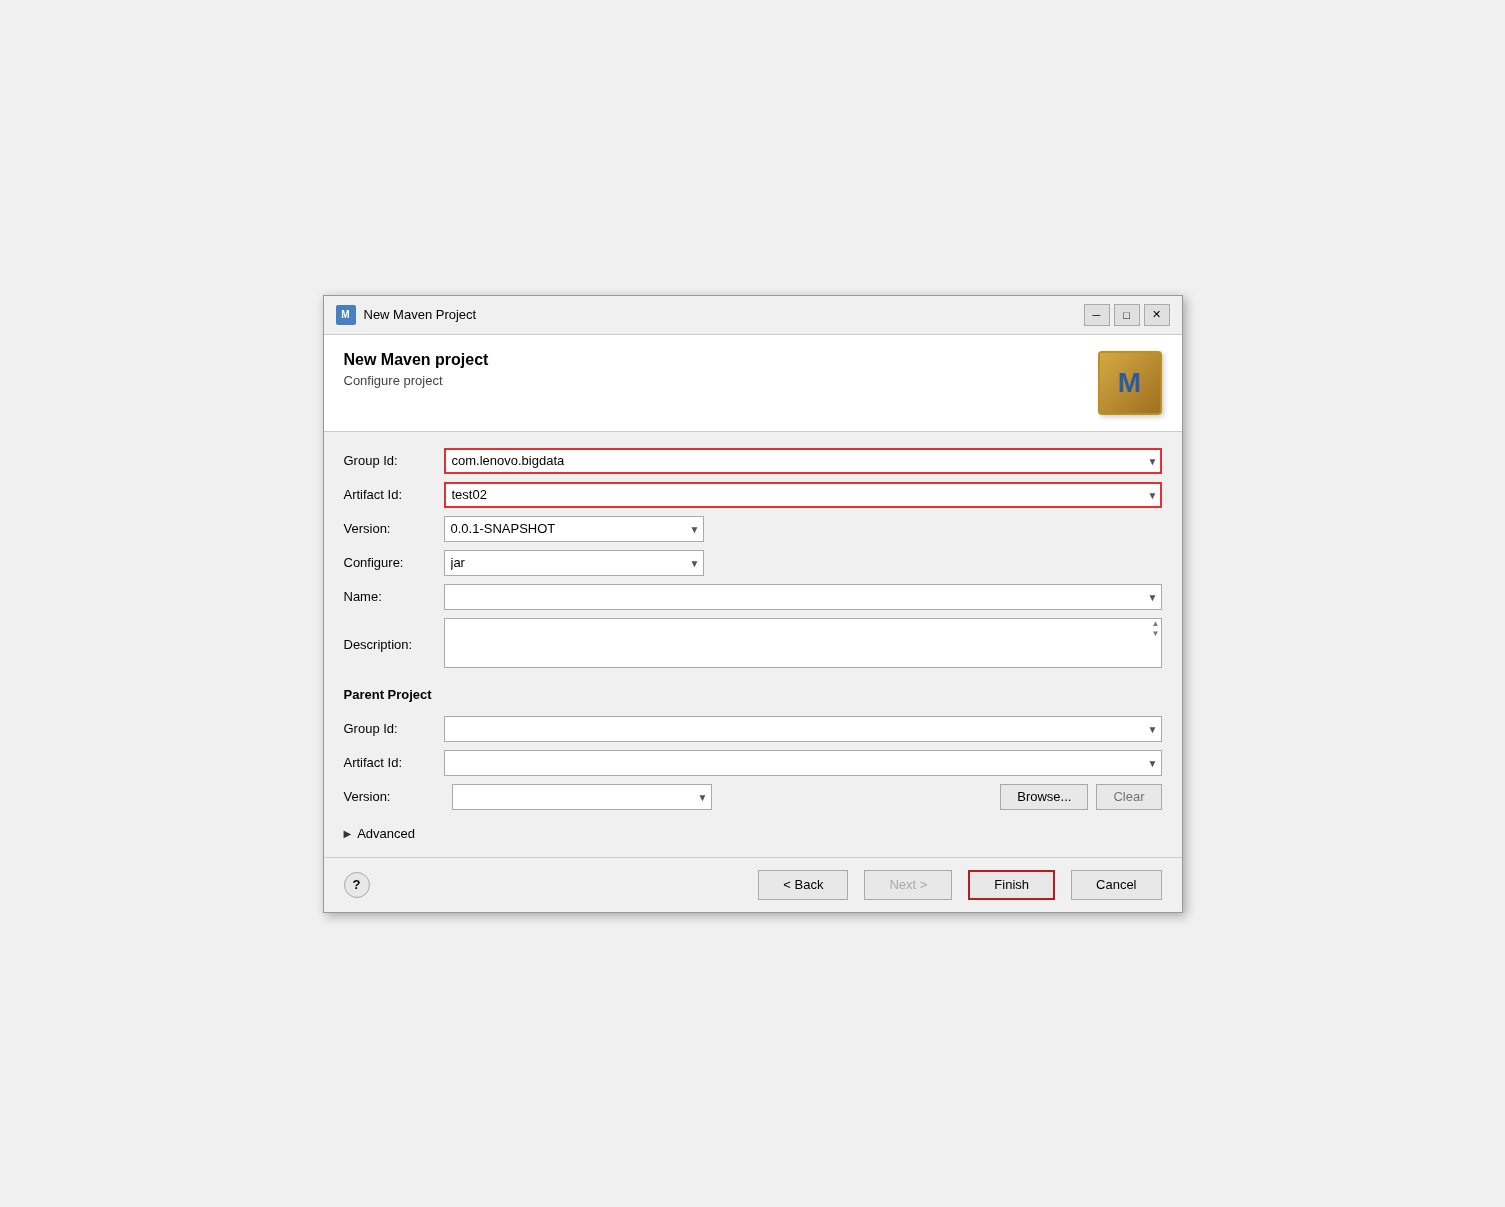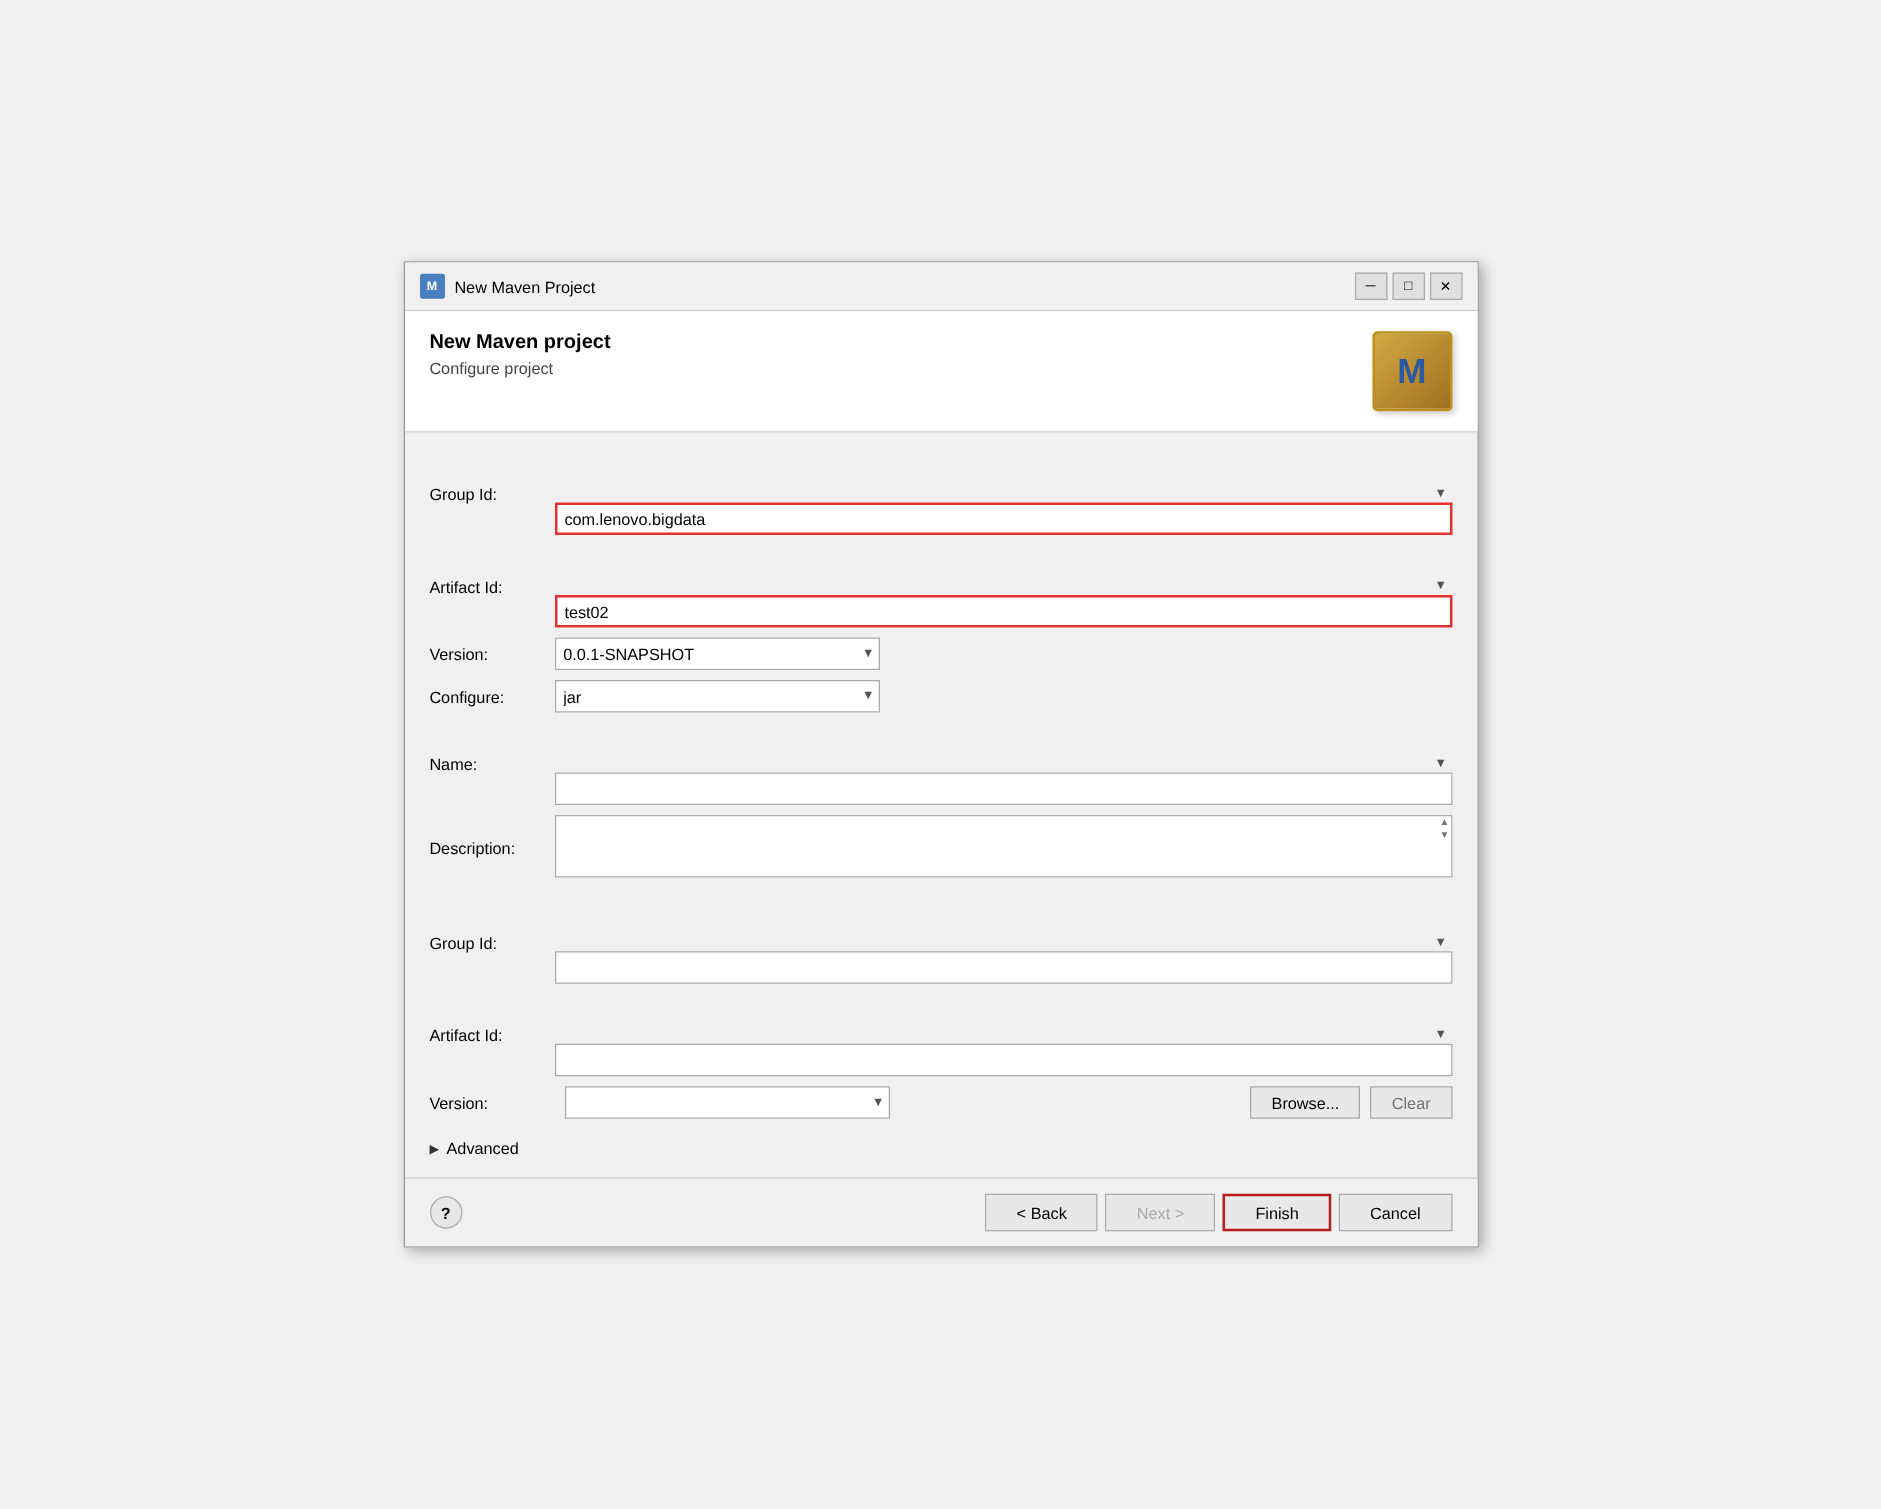--- a/index.html
+++ b/index.html
@@ -121,21 +121,20 @@
     }
     .form-input {
       width: 100%;
       height: 26px;
       border: 1px solid #aaa;
       padding: 2px 24px 2px 6px;
       font-size: 13px;
       font-family: 'Segoe UI', Arial, sans-serif;
       background: white;
       outline: none;
-      margin-top: 40px;
     }
     .form-input.highlighted {
       border: 2px solid #e53030;
     }
     .form-input-small {
       width: 260px;
       height: 26px;
       border: 1px solid #aaa;
       padding: 2px 24px 2px 6px;
       font-size: 13px;
@@ -225,21 +224,21 @@
       align-items: center;
       justify-content: space-between;
       background: #f0f0f0;
     }
     .footer-left {
       display: flex;
       align-items: center;
     }
     .footer-buttons {
       display: flex;
-      gap: 6px;
+      gap: 16px;
       align-items: flex-end;
     }
     .footer-btn {
       height: 30px;
       padding: 0 24px;
       border: 1px solid #aaa;
       background: #e8e8e8;
       font-size: 13px;
       cursor: pointer;
       font-family: 'Segoe UI', Arial, sans-serif;
@@ -341,20 +340,21 @@
       <div class="textarea-wrapper">
         <textarea class="textarea-input" style=""></textarea>
         <div class="textarea-scroll-arrows">
           <span class="scroll-arrow">▲</span>
           <span class="scroll-arrow">▼</span>
         </div>
       </div>
     </div>
 
     <div class="parent-section">
+      <div class="section-header">Parent Project</div>
 
       <div class="form-row">
         <span class="form-label">Group Id:</span>
         <div class="form-input-wrapper">
           <input class="form-input" type="text" value="" style="">
           <span class="dropdown-arrow">▼</span>
         </div>
       </div>
 
       <div class="form-row">

